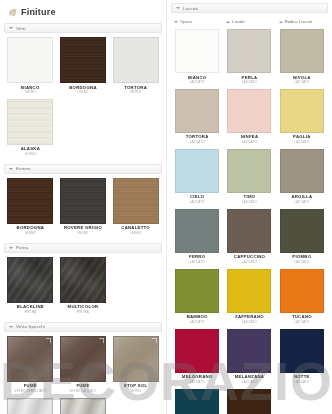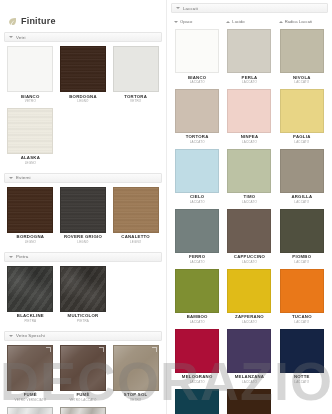--- a/index.html
+++ b/index.html
@@ -15,21 +15,21 @@
     display: flex;
     background: #ffffff;
   }
 
   
   .col {
     position: relative;
     height: 414px;
     overflow: hidden;
   }
-  .col-left  { width: 166px; padding: 12px 4px; }
+  .col-left  { width: 166px; padding: 3px 4px; }
   .col-right { width: 166px; padding: 0 4px; border-left: 1px solid #ececec; }
 
   
   .page-head {
     display: flex;
     align-items: center;
     gap: 4px;
     padding: 4px 4px 3px 4px;
   }
   .leaf-icon { width: 9px; height: 9px; flex: 0 0 auto; display:block; }

